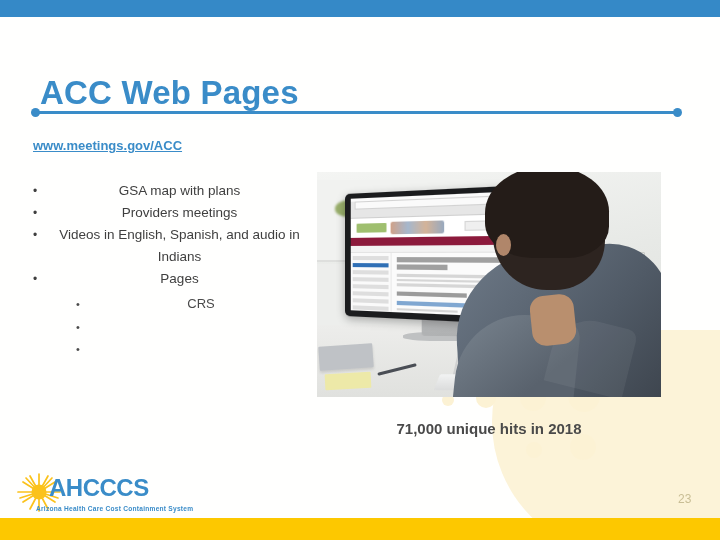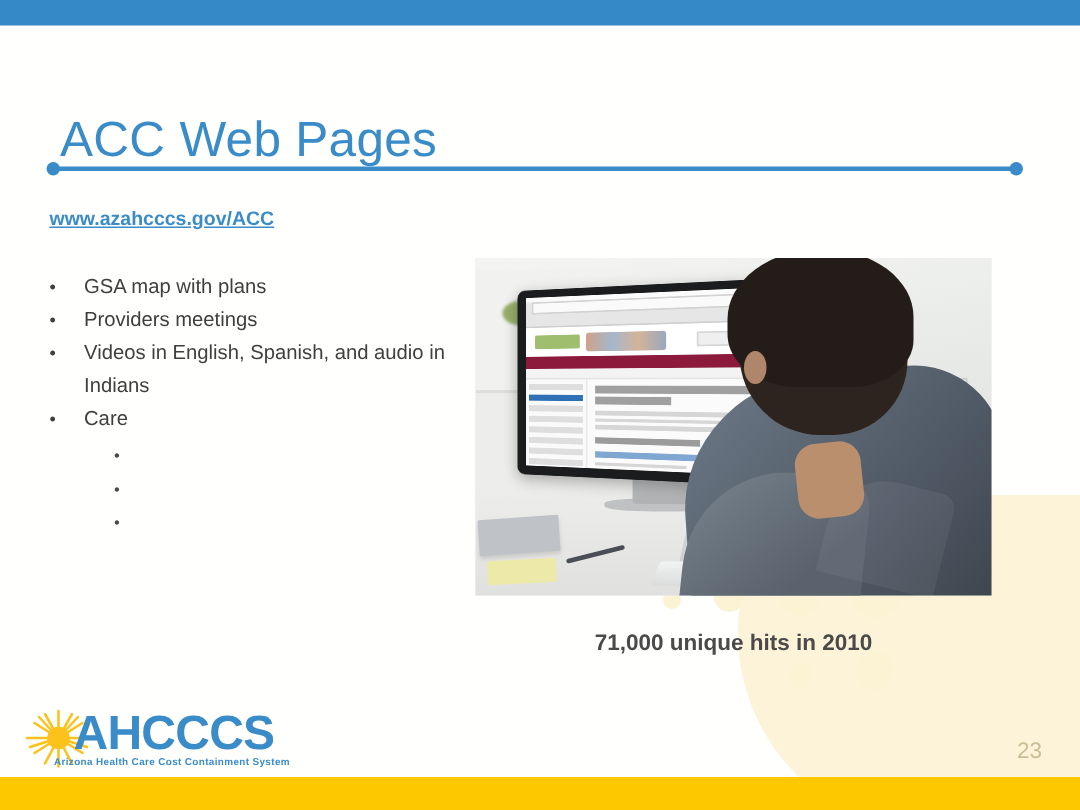--- a/index.html
+++ b/index.html
@@ -68,21 +68,21 @@
   }
 
   
   .title {
     position: absolute;
     left: 40px;
     top: 74px;
     font-size: 33px;
     color: #3A8CC8;
     letter-spacing: 0.2px;
-    font-weight: normal;
+    font-weight: bold;
     white-space: nowrap;
   }
   .title-rule {
     position: absolute;
     left: 36px;
     top: 111px;
     width: 642px;
     height: 3px;
     background: #3A8CC8;
   }
@@ -125,21 +125,21 @@
     margin-bottom: 0px;
   }
   .b-mark {
     width: 23px;
     flex: 0 0 23px;
     text-align: left;
     font-size: 12px;
     line-height: 22px;
     color: #3F3F3F;
   }
-  .b-text { flex: 1 1 auto; }
+  .b-text { flex: 1 1 auto; text-align: center; }
 
   .sub-bullets { margin-top: 3px; padding-left: 43px; }
   .sub-row {
     display: flex;
     align-items: flex-start;
     font-size: 13px;
     color: #4A4A4A;
     line-height: 22.5px;
   }
   .sub-mark {
@@ -319,21 +319,21 @@
     height: 46px;
   }
   .logo-sun {
     position: absolute;
     left: 0px; top: 2px;
     width: 46px; height: 40px;
   }
   .logo-word {
     position: absolute;
     left: 33px; top: -1px;
-    font-size: 32px;
+    font-size: 24px;
     font-weight: bold;
     color: #3A8CC8;
     letter-spacing: -0.5px;
     line-height: 38px;
     text-align: center;
   }
   .logo-tag {
     position: absolute;
     left: 20px; top: 35px;
     font-size: 6.6px;
@@ -341,21 +341,21 @@
     color: #3A8CC8;
     letter-spacing: 0.25px;
     white-space: nowrap;
   }
 
   
   .page-num {
     position: absolute;
     left: 678px;
     top: 492px;
-    font-size: 15px;
+    font-size: 12px;
     color: #C9BE95;
   }
 </style>
 </head>
 <body>
 
 <div class="slide">
 
   <div class="top-band"></div>
 
@@ -369,47 +369,48 @@
     <div class="deco-dot" style="left:106px; top:112px; width:16px; height:16px;"></div>
     <div class="deco-dot" style="left:118px; top:4px;   width:22px; height:22px;"></div>
     <div class="deco-dot" style="left:160px; top:-4px;  width:28px; height:28px;"></div>
   </div>
 
   <div class="title">ACC Web Pages</div>
   <div class="title-rule"></div>
   <div class="rule-dot left"></div>
   <div class="rule-dot right"></div>
 
-  <a class="url-link" href="#">www.azahcccs.gov/ACC</a>
+  <a class="url-link" href="#">www.meetings.gov/ACC</a>
 
   <div class="bullets">
 
     <div class="b-row">
       <span class="b-mark">•</span>
       <span class="b-text">GSA map with plans</span>
     </div>
 
     <div class="b-row">
       <span class="b-mark">•</span>
       <span class="b-text">Providers meetings</span>
     </div>
 
     <div class="b-row">
       <span class="b-mark">•</span>
       <span class="b-text">Videos in English, Spanish, and audio in Indians</span>
     </div>
 
     <div class="b-row">
       <span class="b-mark">•</span>
-      <span class="b-text">Care</span>
+      <span class="b-text">Pages</span>
     </div>
 
     <div class="sub-bullets">
       <div class="sub-row">
         <span class="sub-mark">•</span>
+        <span class="b-text">CRS</span>
       </div>
       <div class="sub-row">
         <span class="sub-mark">•</span>
       </div>
       <div class="sub-row">
         <span class="sub-mark">•</span>
       </div>
     </div>
   </div>
 
@@ -473,21 +474,21 @@
 
     <div class="ph-person-body"></div>
     <div class="ph-person-shoulder"></div>
     <div class="ph-shirt-fold"></div>
     <div class="ph-person-neck"></div>
     <div class="ph-person-head"></div>
     <div class="ph-person-hair"></div>
     <div class="ph-person-ear"></div>
   </div>
 
-  <div class="caption">71,000 unique hits in 2010</div>
+  <div class="caption">71,000 unique hits in 2018</div>
 
   <div class="logo-wrap">
     <svg class="logo-sun" viewBox="0 0 46 40">
       <g stroke="#FBC21B" stroke-width="1.7" stroke-linecap="round">
         <line x1="23" y1="20" x2="23" y2="2"></line>
         <line x1="23" y1="20" x2="32" y2="4"></line>
         <line x1="23" y1="20" x2="39" y2="10"></line>
         <line x1="23" y1="20" x2="44" y2="20"></line>
         <line x1="23" y1="20" x2="39" y2="30"></line>
         <line x1="23" y1="20" x2="32" y2="37"></line>

